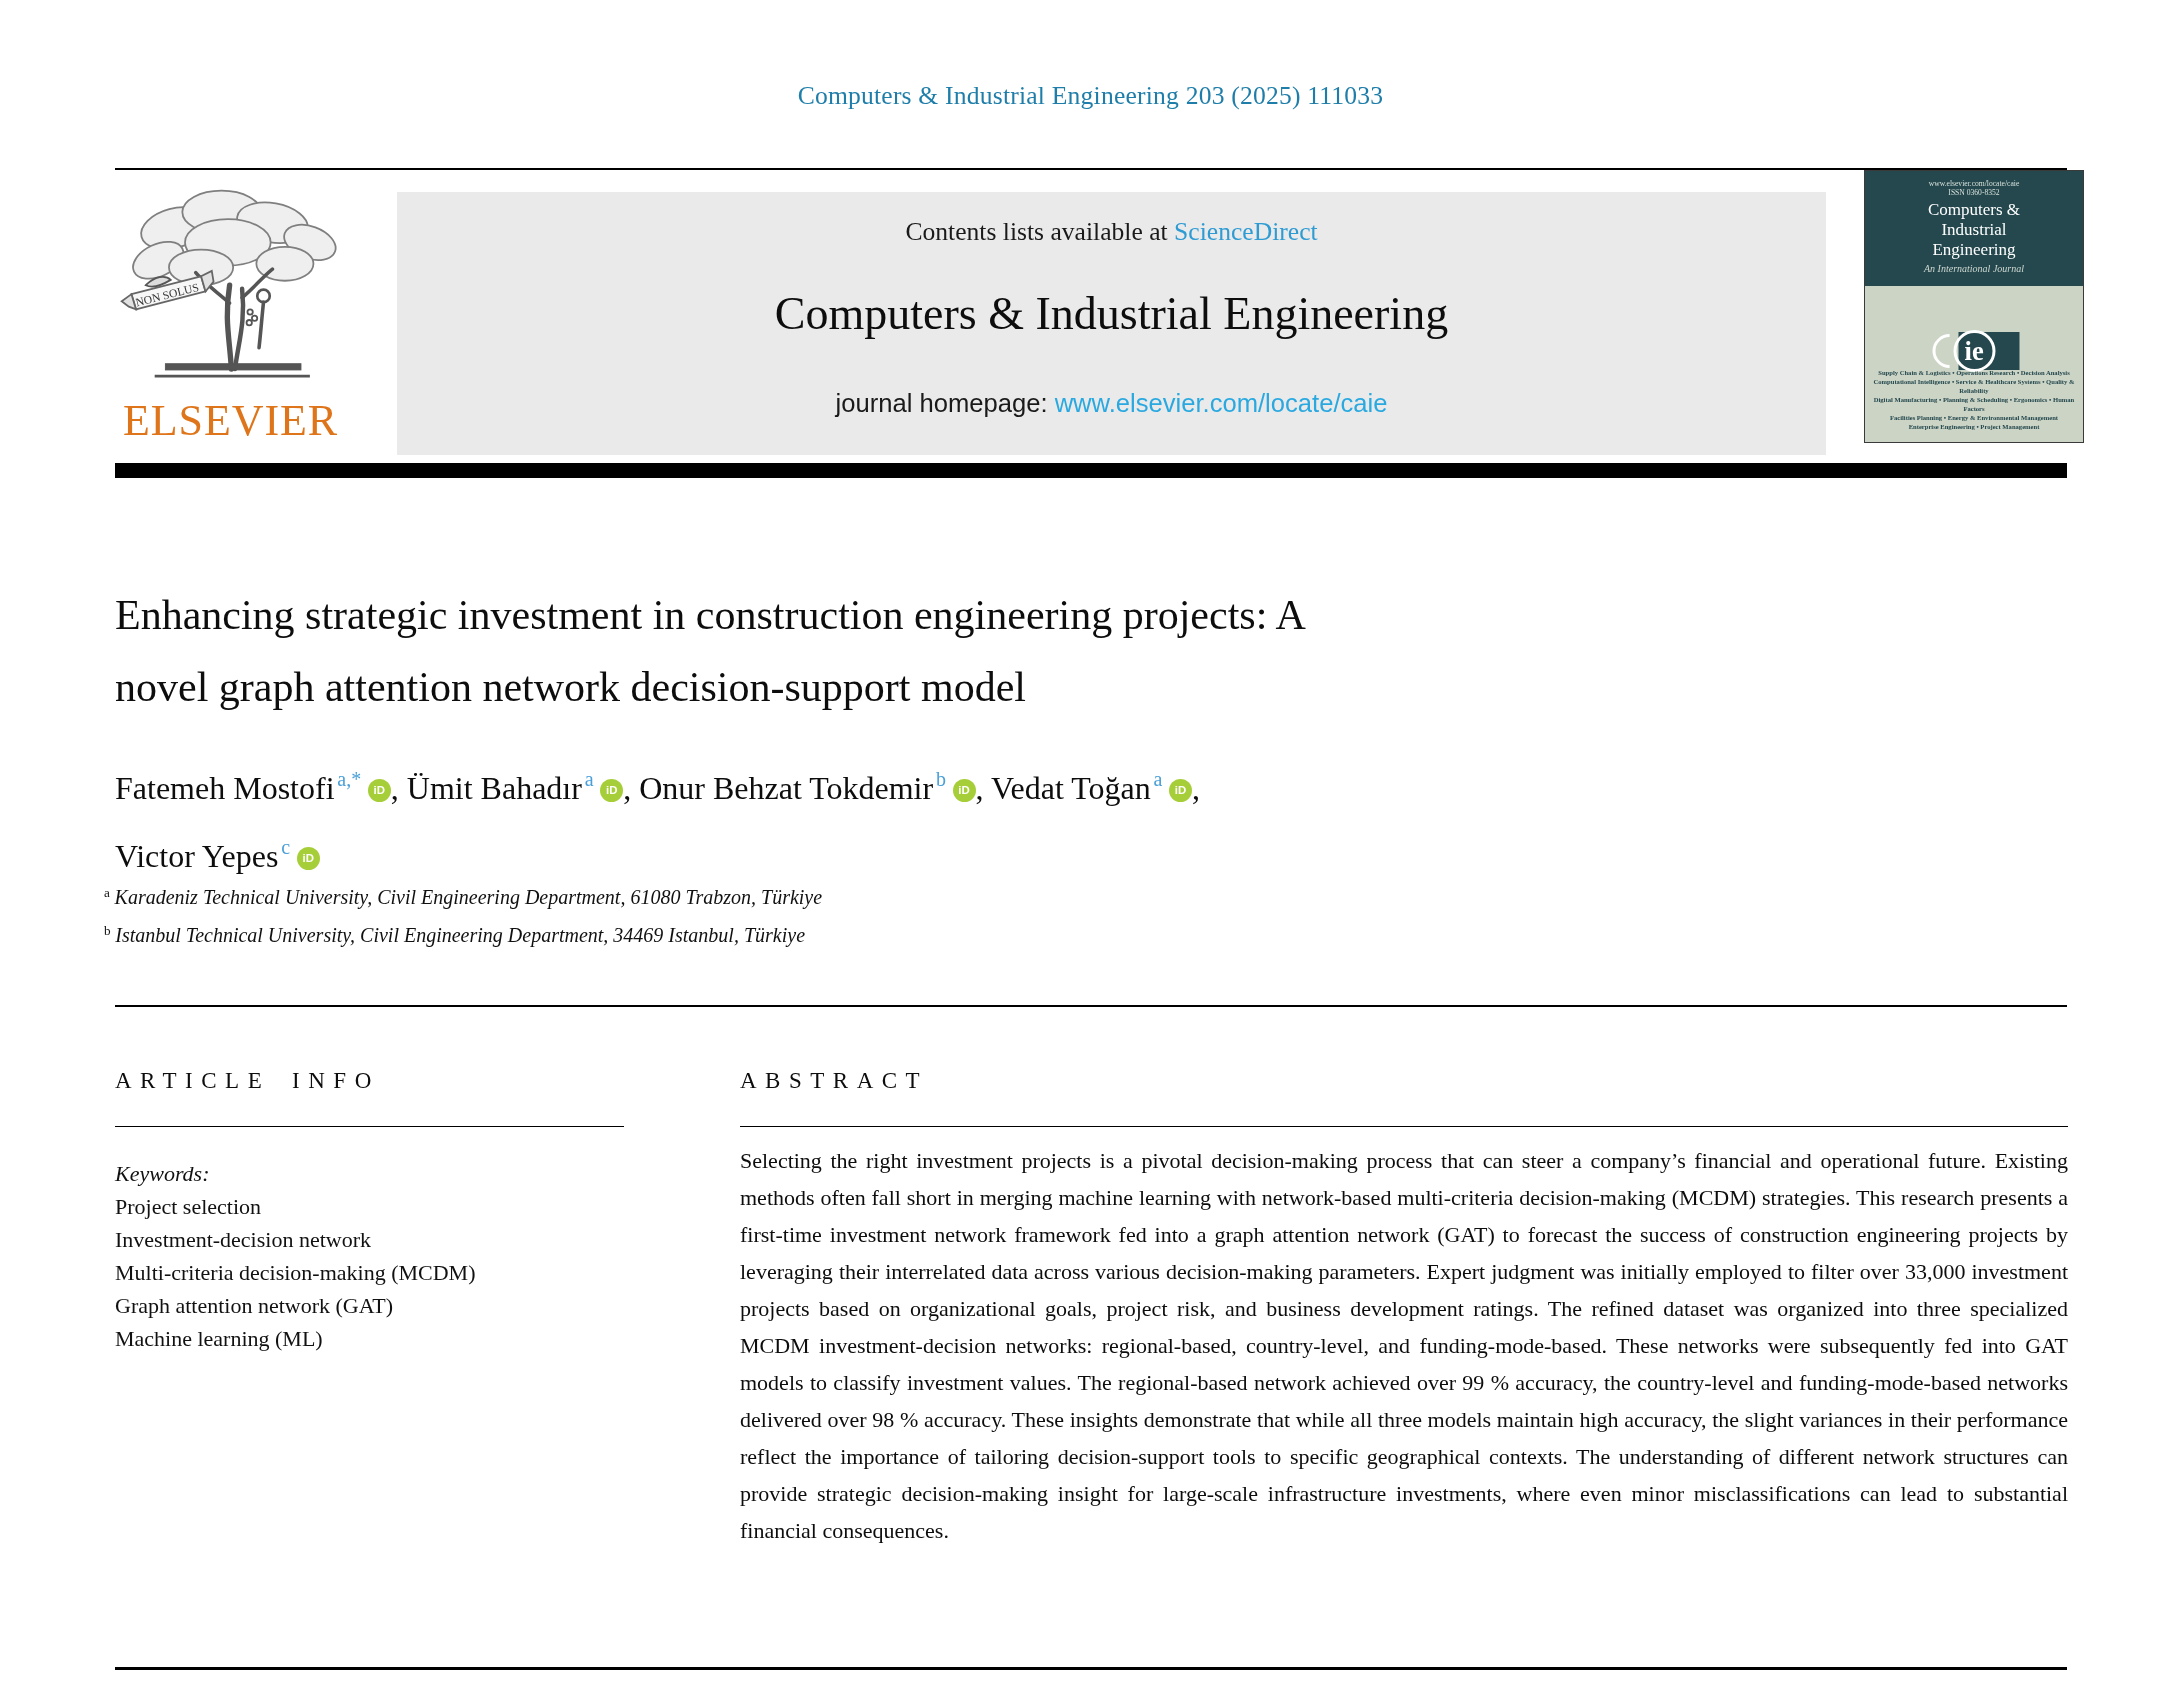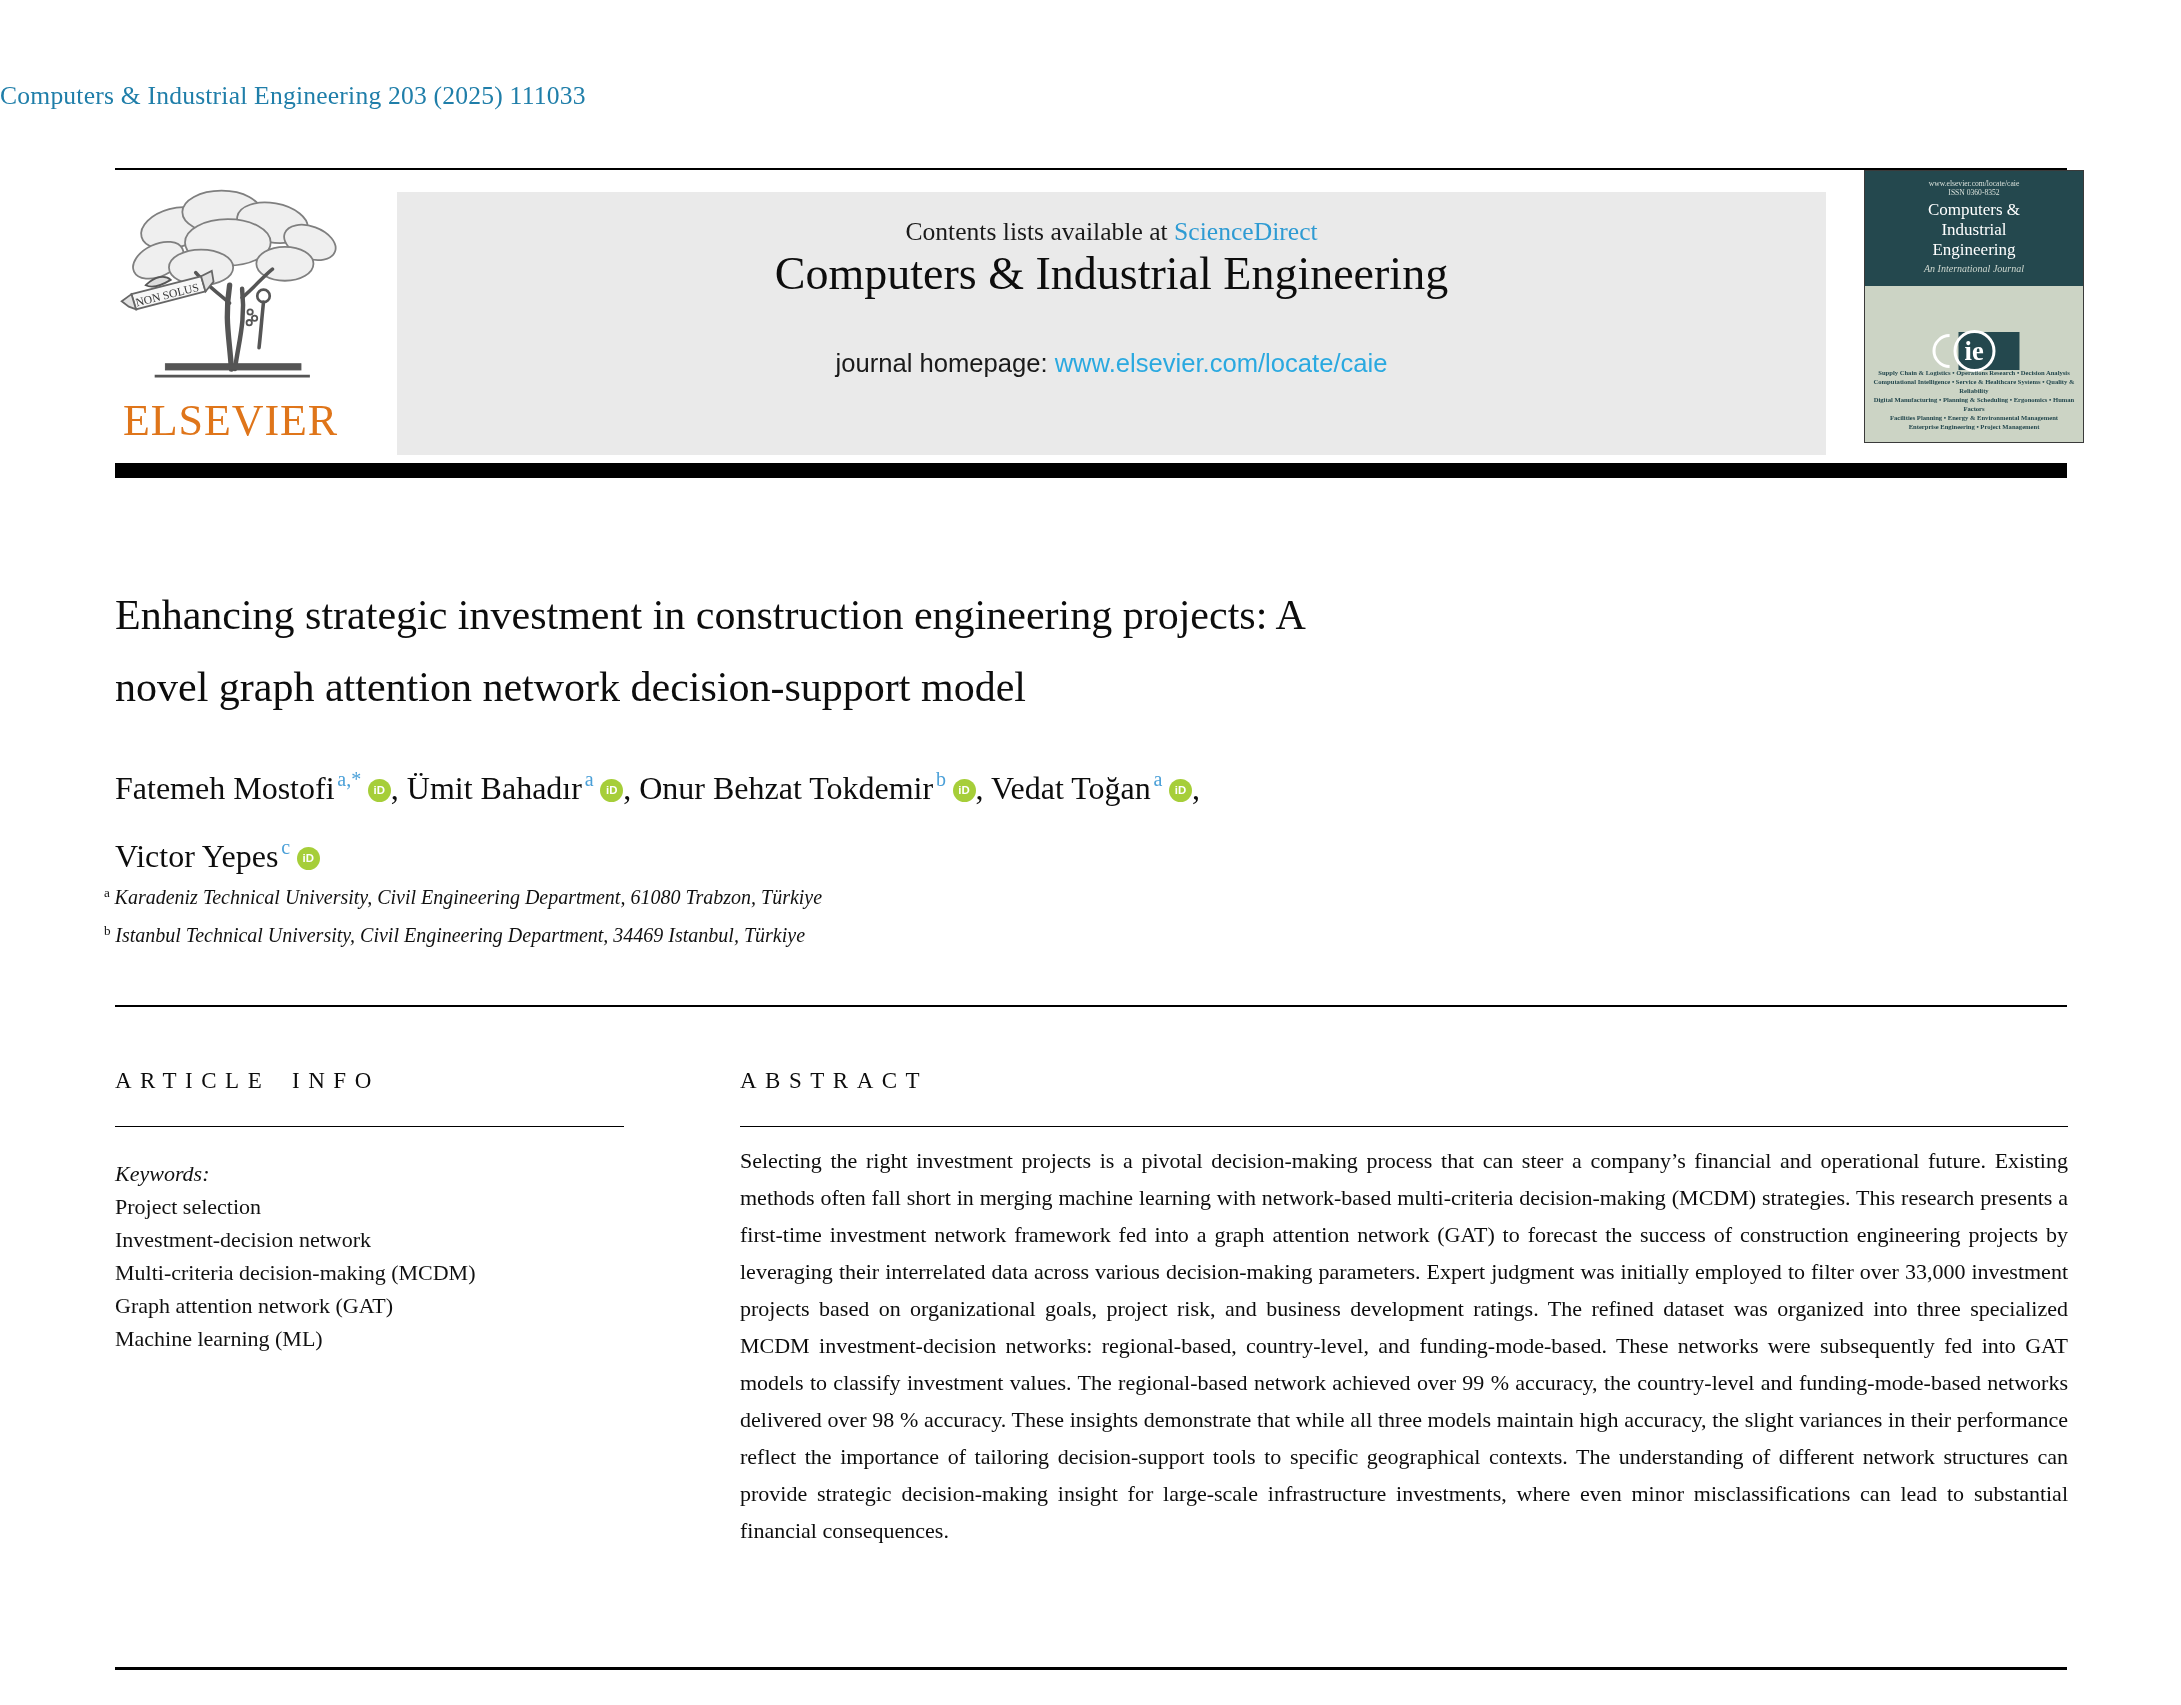--- a/index.html
+++ b/index.html
@@ -3,21 +3,21 @@
 <meta charset="utf-8">
 <style>
   * { margin:0; padding:0; box-sizing:border-box; }
   html,body { background:#ffffff; }
   .page {
     position:relative; width:2181px; height:1705px; background:#ffffff;
     font-family:"Liberation Serif", serif; color:#111; overflow:hidden;
   }
   
   .citation {
-    position:absolute; top:81px; left:0; right:0; 
+    position:absolute; top:81px; left:0; right:0; text-align:center;
     font-size:25.6px; color:#1f7ea9; letter-spacing:0.2px;
   }
   
   .rule { position:absolute; left:115px; width:1952px; background:#000; }
   .rule-top    { top:168px; height:1.9px; }
   .rule-mid    { top:1005px; height:1.9px; }
   .rule-bottom { top:1667px; height:2.8px; }
   .black-bar   { position:absolute; left:115px; width:1952px; top:463px; height:15px; background:#000; }
 
   
@@ -25,21 +25,21 @@
   .elsevier-word {
     font-size:44px; color:#df751a; letter-spacing:0.9px; margin-top:1.9px;
     font-family:"Liberation Serif", serif;
   }
   .gray-banner {
     position:absolute; left:397px; top:192px; width:1429px; height:263px;
     background:#eaeaea; text-align:center;
   }
   .contents-line { margin-top:24.6px; font-size:25.6px; color:#1a1a1a; }
   .contents-line a { color:#2e9bd3; text-decoration:none; }
-  .journal-name { font-size:46px; color:#0d0d0d; }
+  .journal-name { margin-top:40px; font-size:46px; color:#0d0d0d; }
   .homepage-line {
     margin-top:49px; font-size:25.6px; color:#1a1a1a;
     font-family:"Liberation Sans", sans-serif;
   }
   .homepage-line a { color:#2aa9e0; text-decoration:none; }
 
   
   .cover {
     position:absolute; left:1864px; top:170px; width:220px; height:273px;
     background:#ccd4c5; border:0.9px solid #3a3a3a; overflow:hidden;

